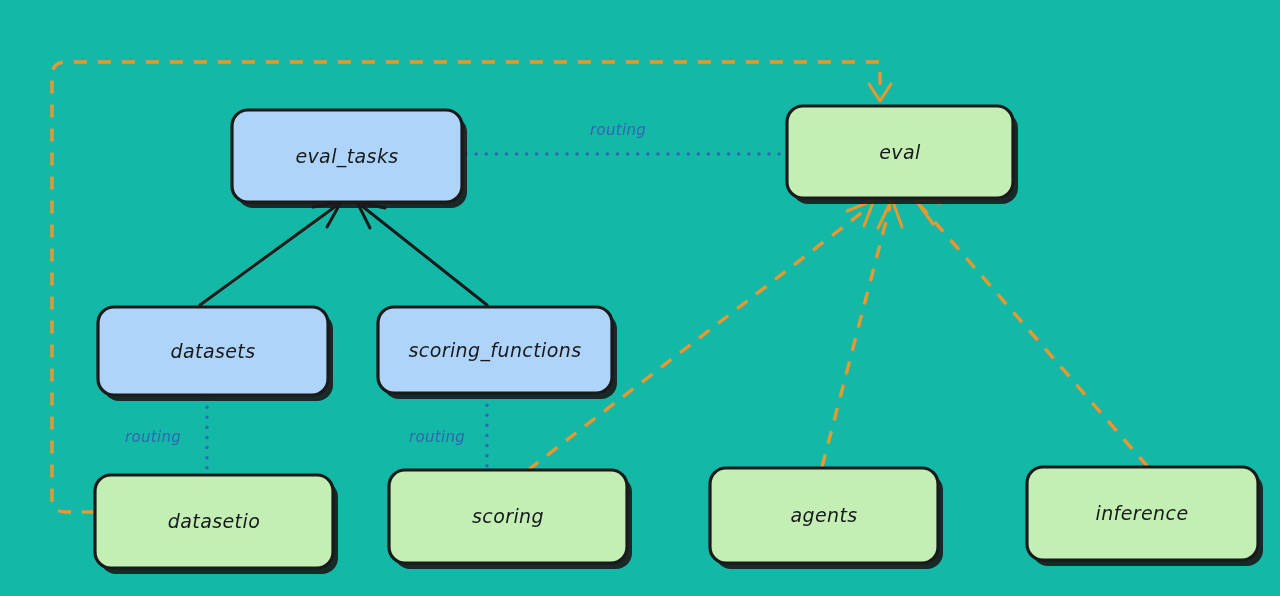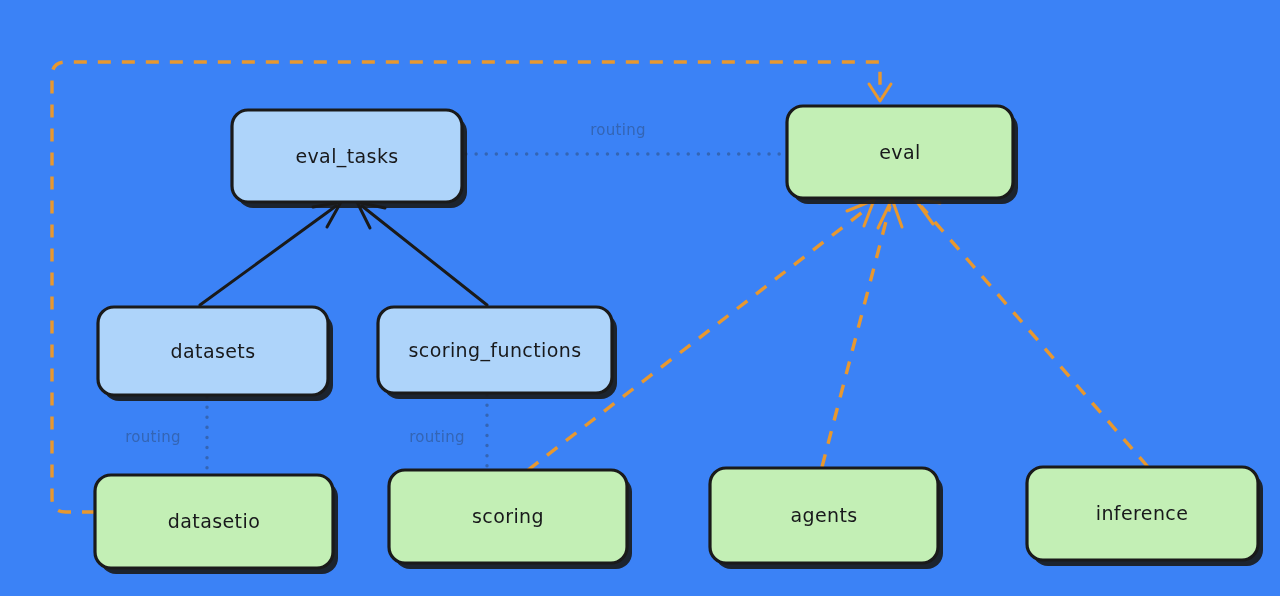--- a/index.html
+++ b/index.html
@@ -8,22 +8,23 @@
     padding: 0;
     background: #ffffff;
   }
   body {
     font-family: "DejaVu Sans", sans-serif;
   }
   #diagram-root {
     position: relative;
     width: 1280px;
     height: 596px;
-    background: #3b82f6;
+    background: #14b8a6;
     overflow: hidden;
+    font-style: italic;
   }
   #diagram-svg {
     position: absolute;
     left: 0;
     top: 0;
     width: 1280px;
     height: 596px;
   }
   .node-label {
     font-family: "DejaVu Sans", sans-serif;

